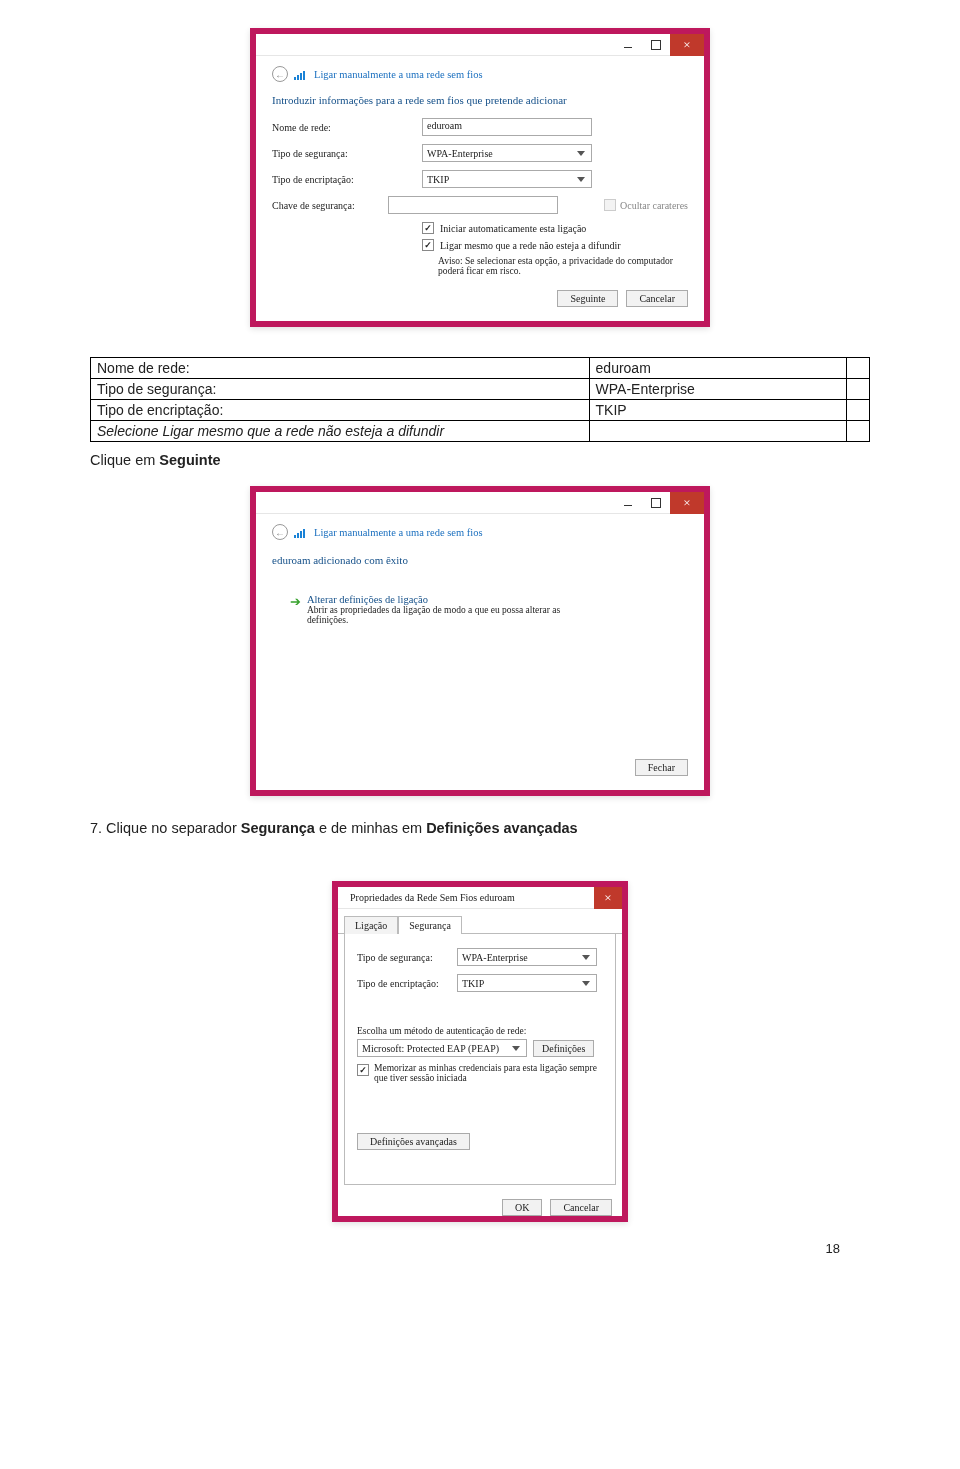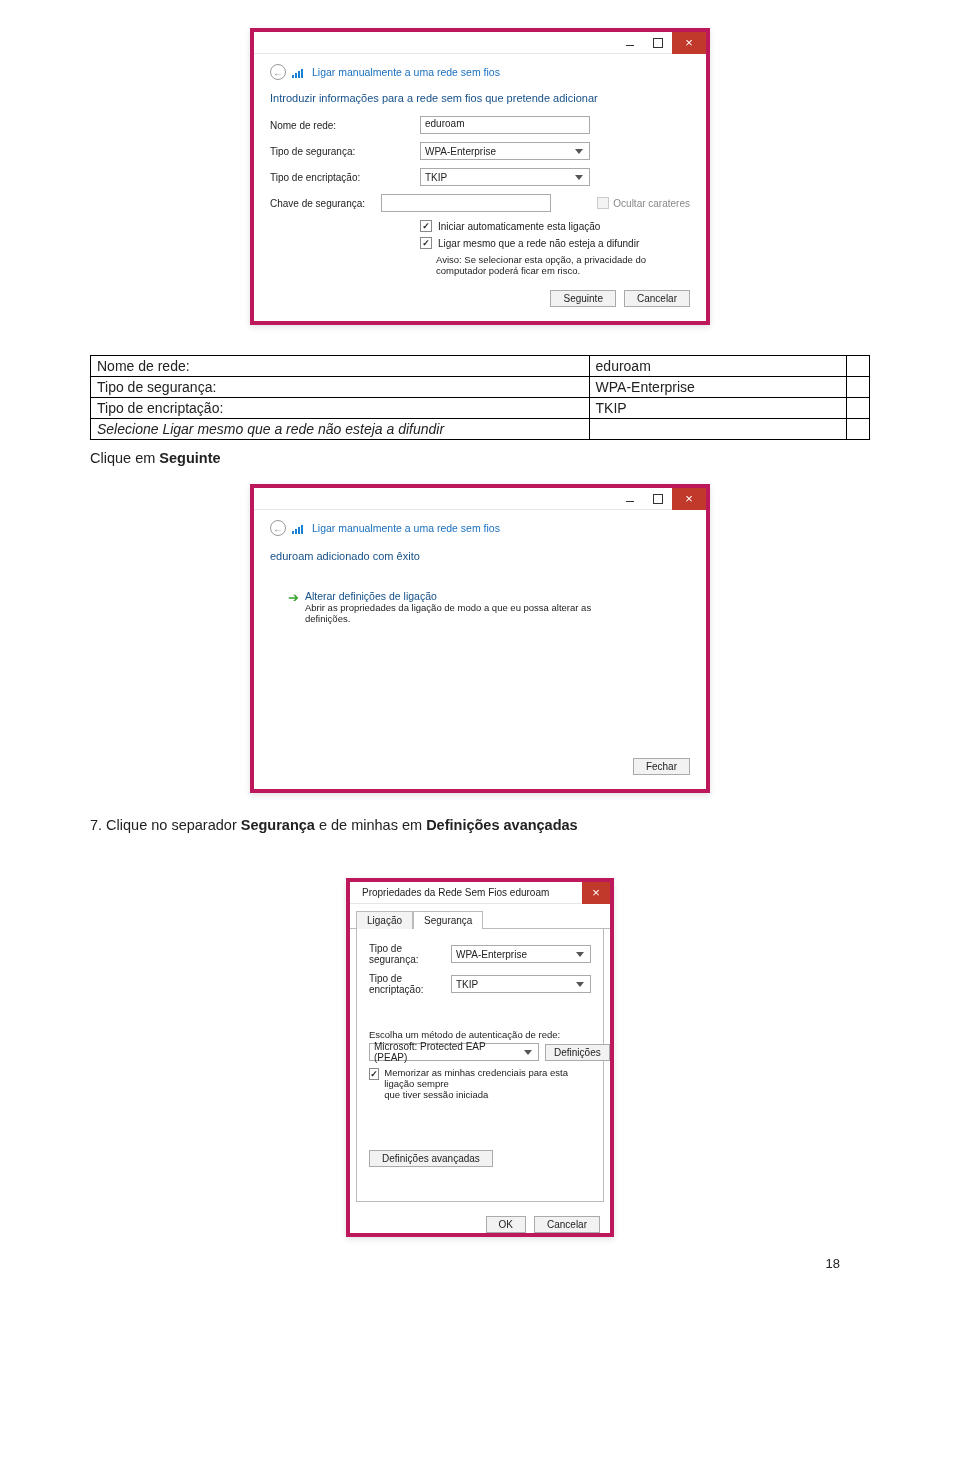--- a/index.html
+++ b/index.html
@@ -10,23 +10,23 @@
     color: #333;
     background: #fff;
     width: 960px;
   }
   .page { padding: 20px 90px 30px 90px; position: relative; }
   .page-num { position: absolute; right: 120px; bottom: 10px; font-size: 13px; color: #222; }
 
   
   .win {
     background: #fff;
-    border: 4px solid #be185d;
+    border: 6px solid #be185d;
     box-shadow: 0 2px 6px rgba(0,0,0,0.12);
-    font-family: Liberation Sans, sans-serif;
+    font-family: Liberation Serif, serif;
     font-size: 10px;
     color: #222;
   }
   .win .titlebar {
     height: 22px;
     display: flex;
     align-items: center;
     justify-content: flex-end;
     padding: 0 0 0 8px;
     background: #fff;
@@ -227,21 +227,21 @@
         </div>
       </div>
     </div>
   </div>
 
   <div class="doc-line">
     <span>7. Clique no separador </span><b>Segurança</b><span> e de minhas em </span><b>Definições avançadas</b>
   </div>
 
   <div class="center">
-    <div class="win" style="width:268px;margin-top:35px;">
+    <div class="win" style="width:296px;margin-top:35px;">
       <div class="titlebar" style="justify-content:space-between;">
         <span class="title-text" style="padding-left:4px;">Propriedades da Rede Sem Fios eduroam</span>
         <div class="tbtn close-red"></div>
       </div>
       <div class="tabbar">
         <div class="tab">Ligação</div>
         <div class="tab active">Segurança</div>
       </div>
       <div class="inner">
         <div class="formrow">

